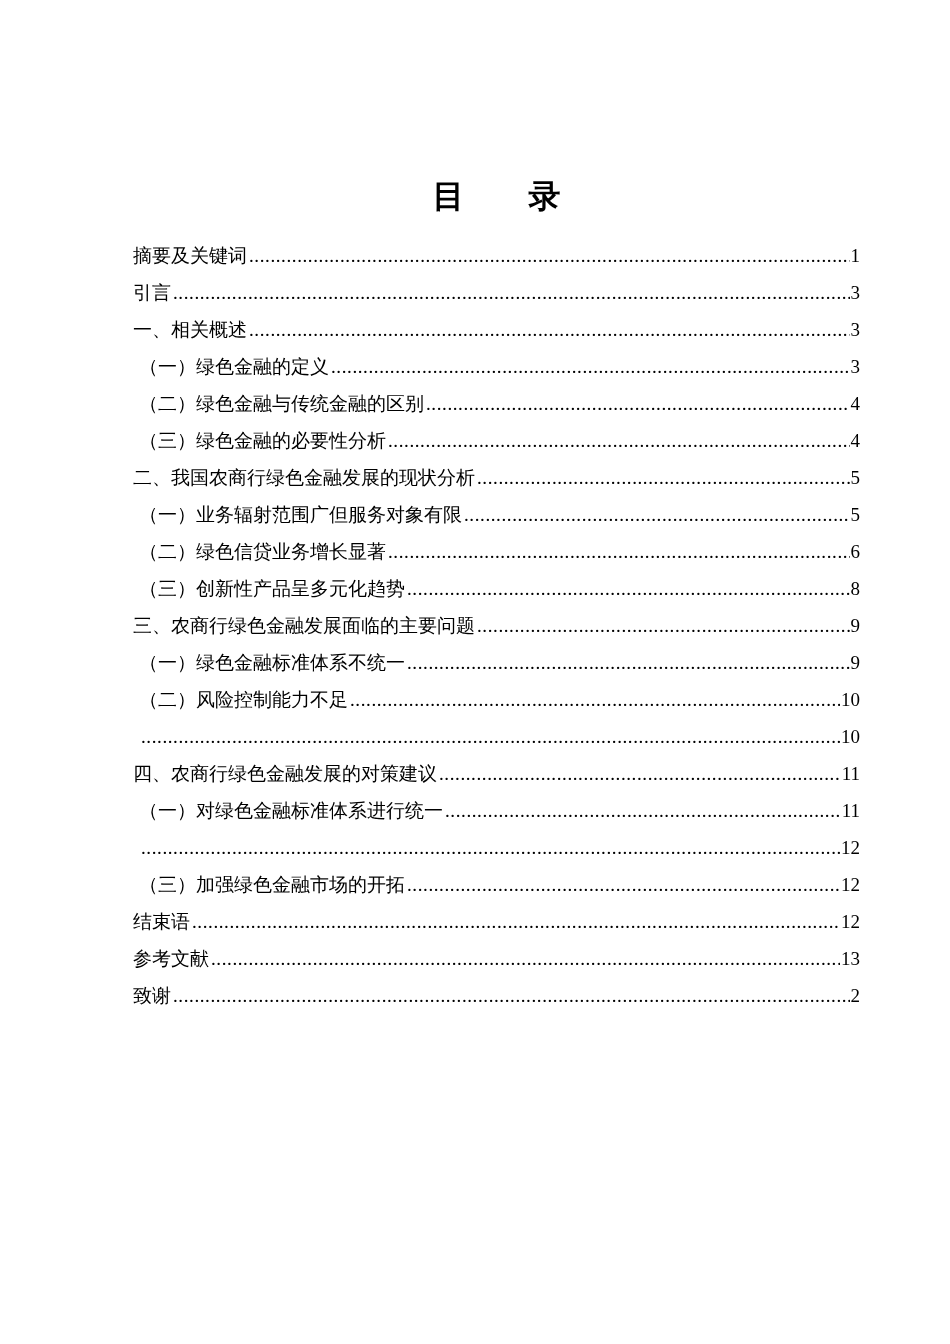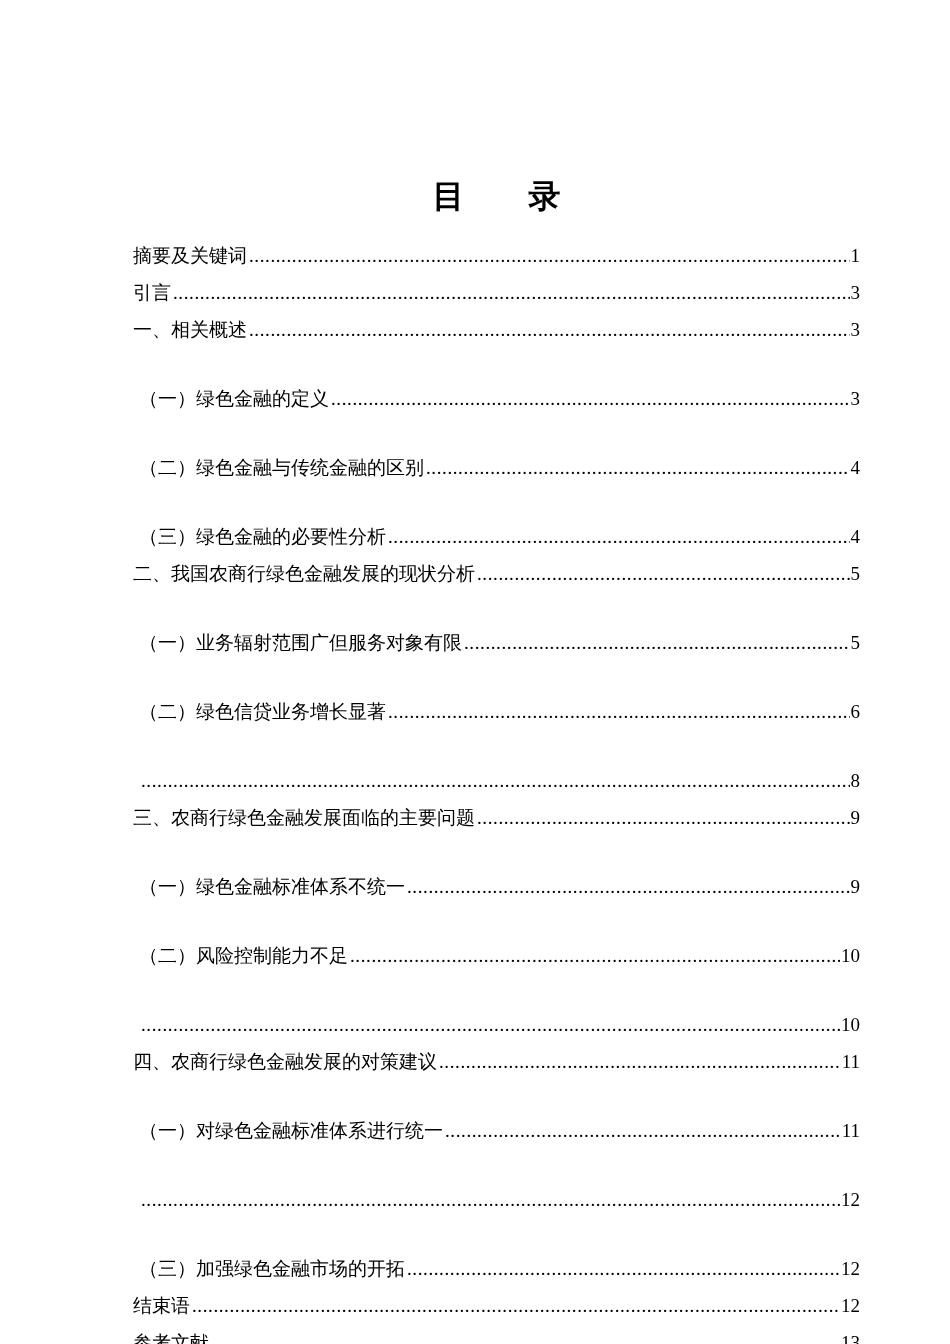--- a/index.html
+++ b/index.html
@@ -42,21 +42,20 @@
   }
   .toc-row {
     display: flex;
     align-items: baseline;
     height: 37px;
     line-height: 37px;
     font-size: 19px;
   }
   .toc-row.level-1 {
     padding-left: 6px;
-    margin-top: 32px;
   }
   .toc-label {
     white-space: nowrap;
     flex-shrink: 0;
   }
   .toc-dots {
     flex: 1 1 auto;
     overflow: hidden;
     white-space: nowrap;
     margin: 0 1px 0 2px;
@@ -125,20 +124,21 @@
     <span class="toc-page">5</span>
   </div>
 
   <div class="toc-row level-1">
     <span class="toc-label">（二）绿色信贷业务增长显著</span>
     <span class="toc-dots"></span>
     <span class="toc-page">6</span>
   </div>
 
   <div class="toc-row level-1">
+    <span class="toc-label">（三）创新性产品呈多元化趋势</span>
     <span class="toc-dots"></span>
     <span class="toc-page">8</span>
   </div>
 
   <div class="toc-row level-0">
     <span class="toc-label">三、农商行绿色金融发展面临的主要问题</span>
     <span class="toc-dots"></span>
     <span class="toc-page">9</span>
   </div>
 

